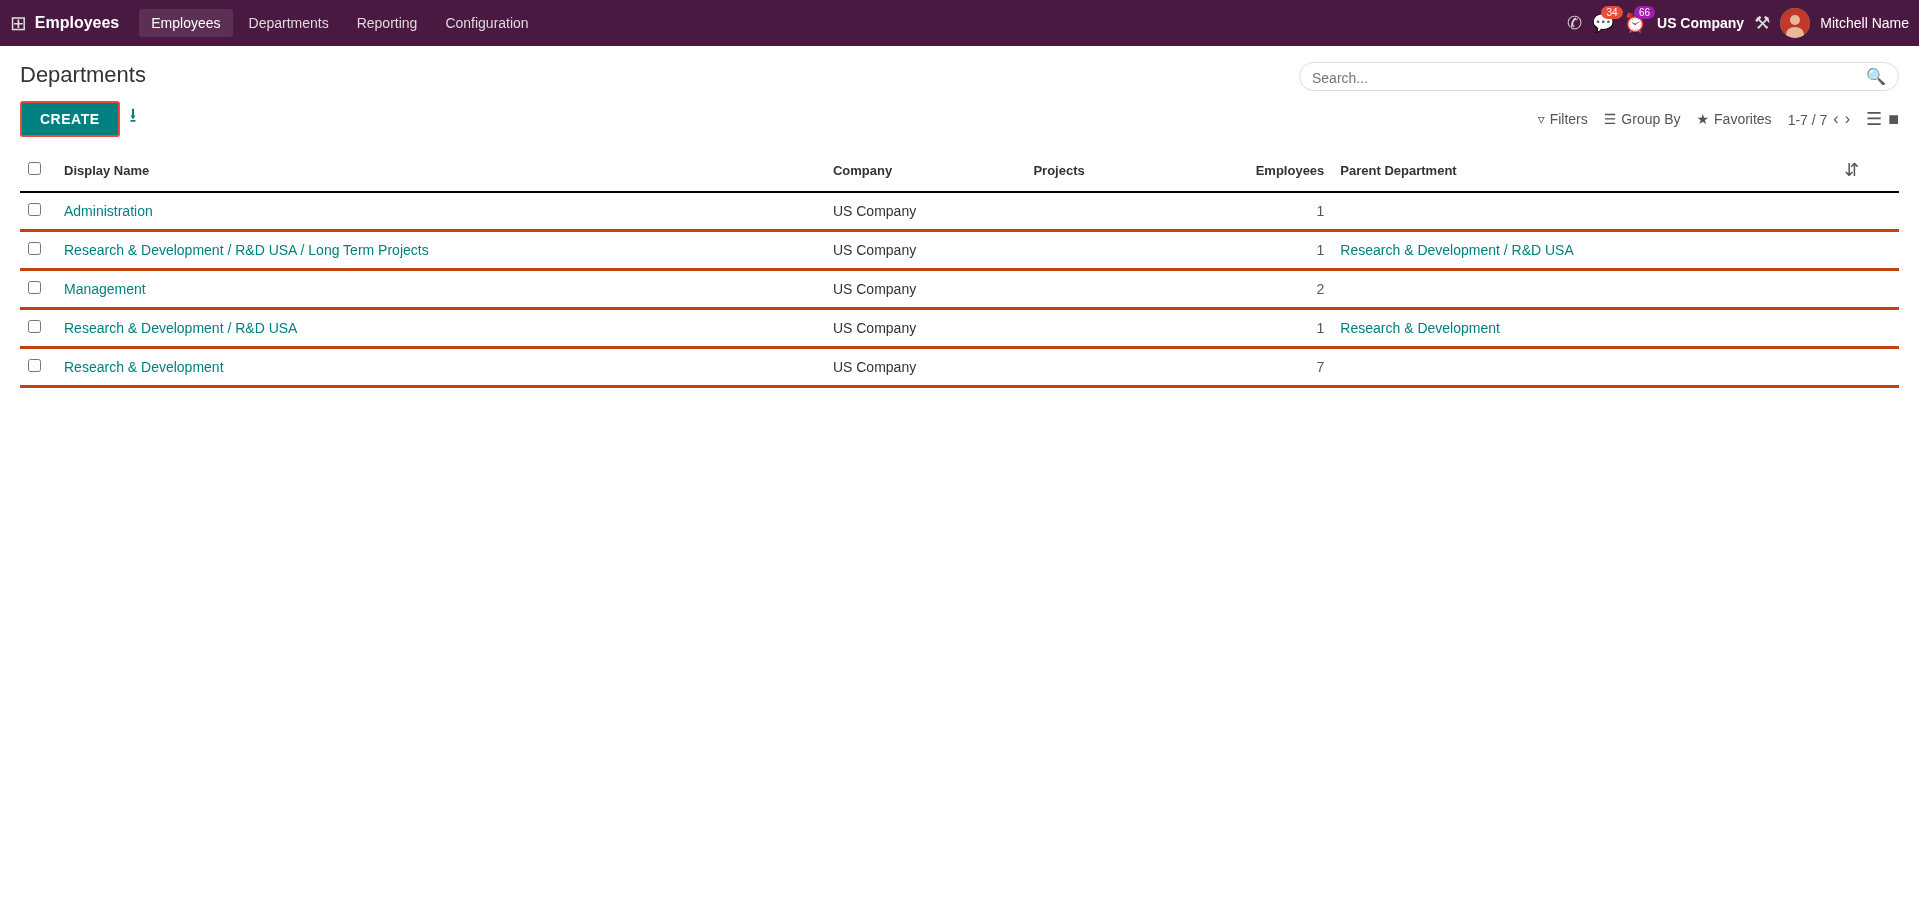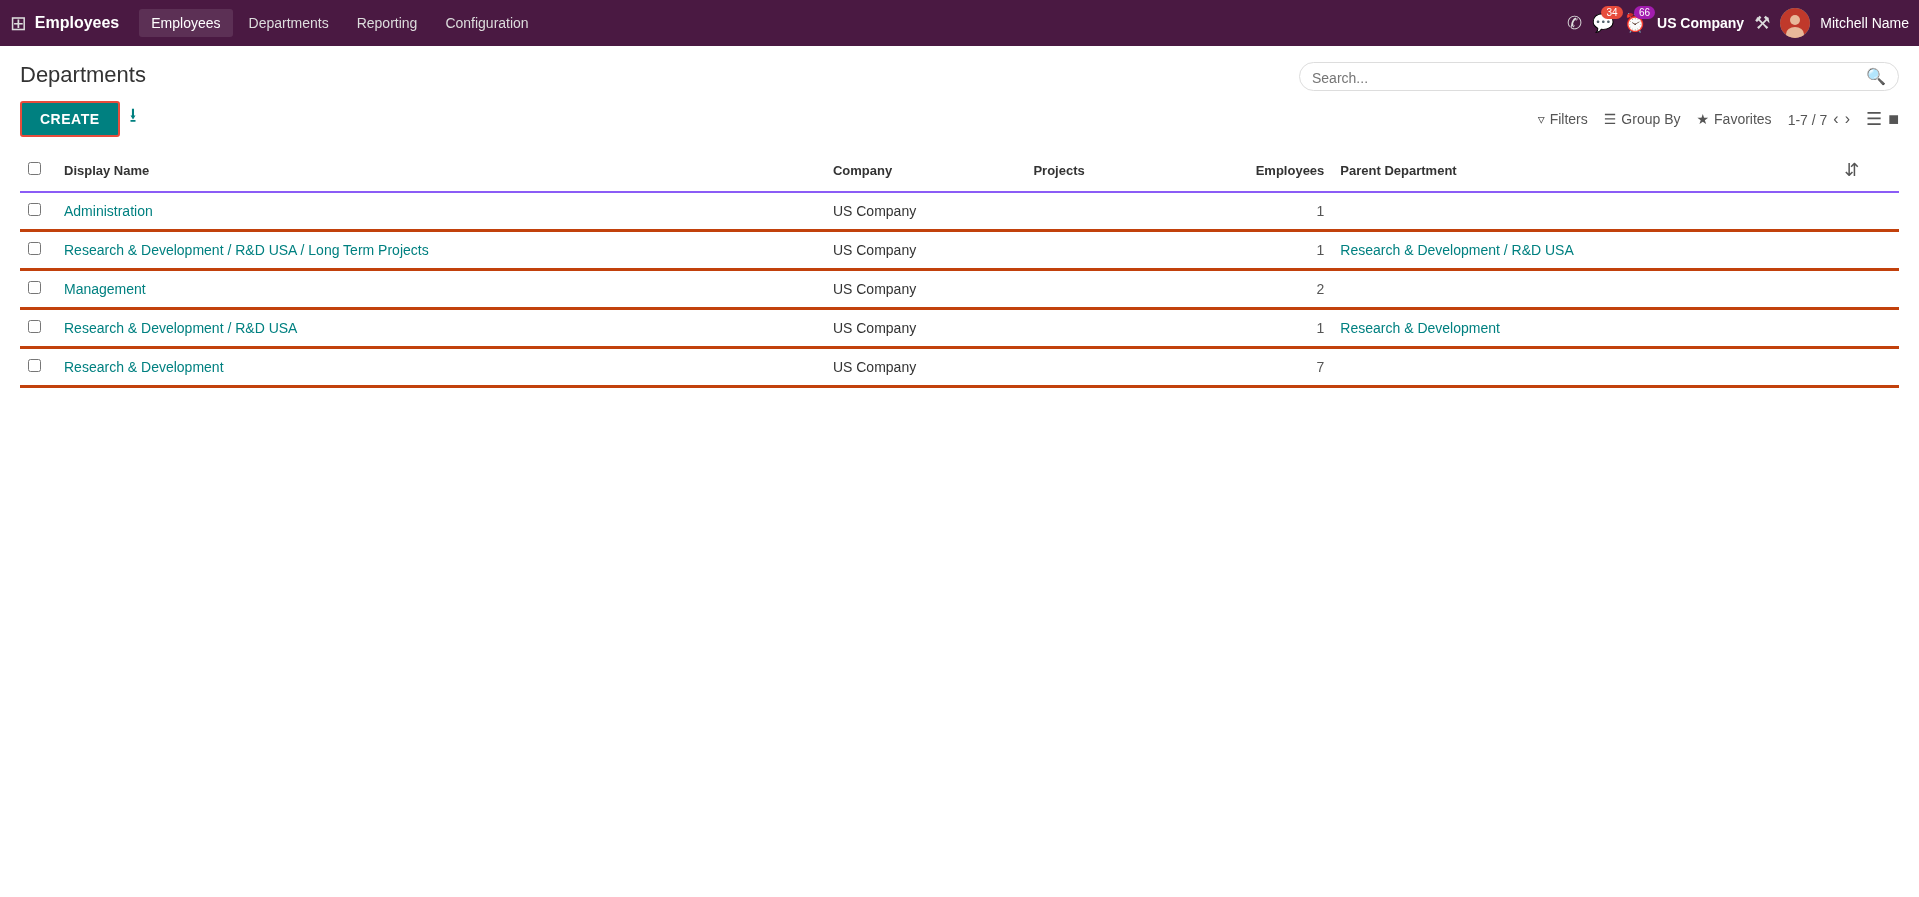--- a/index.html
+++ b/index.html
@@ -206,21 +206,21 @@
       color: #555;
       font-size: 18px;
     }
 
     
     .departments-table {
       width: 100%;
       border-collapse: collapse;
     }
     .departments-table thead th {
-      border-bottom: 2px solid #8b5cf6;
+      border-bottom: 2px solid #000000;
       padding: 10px 8px;
       text-align: left;
       font-weight: bold;
       font-size: 13px;
       color: #333;
     }
     .departments-table thead th.check-col {
       width: 36px;
     }
     .departments-table thead th.employees-col {

